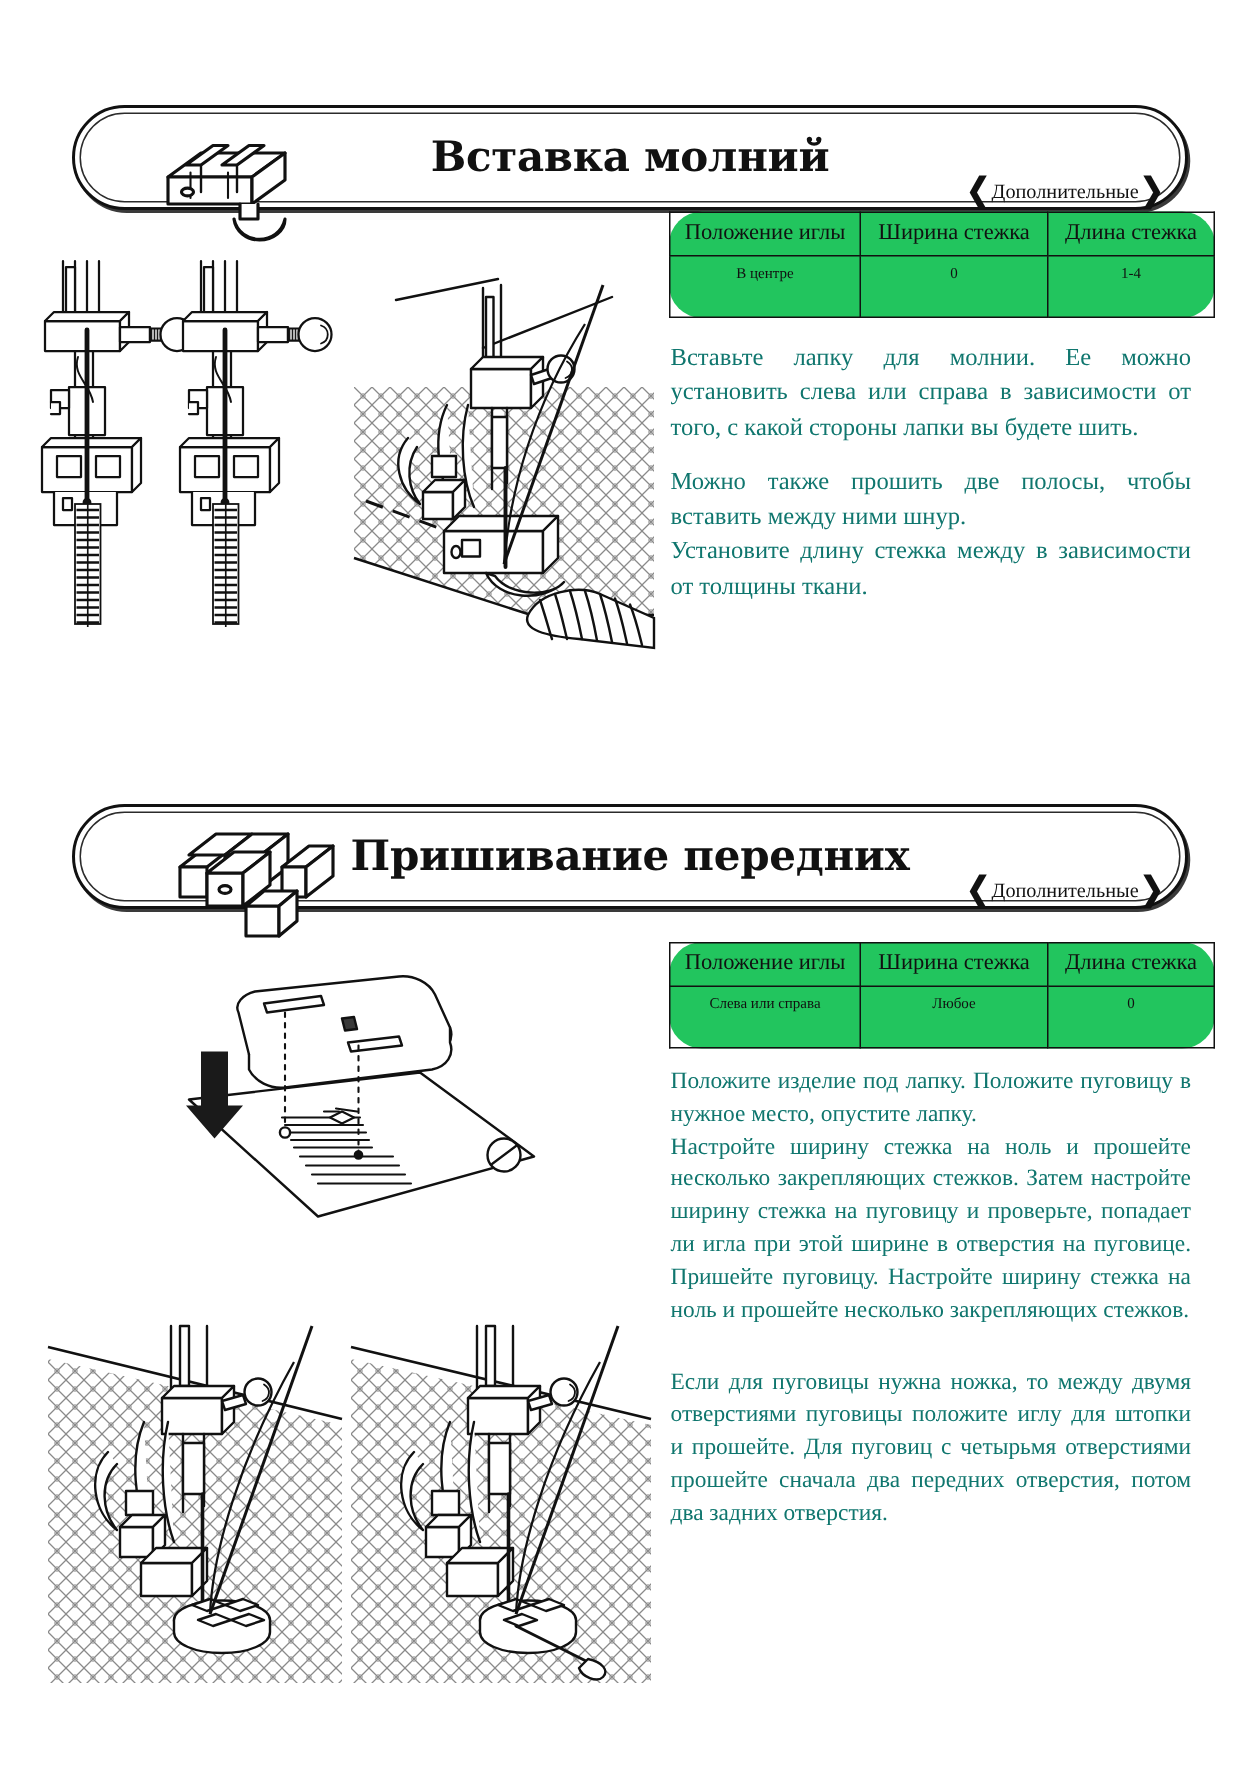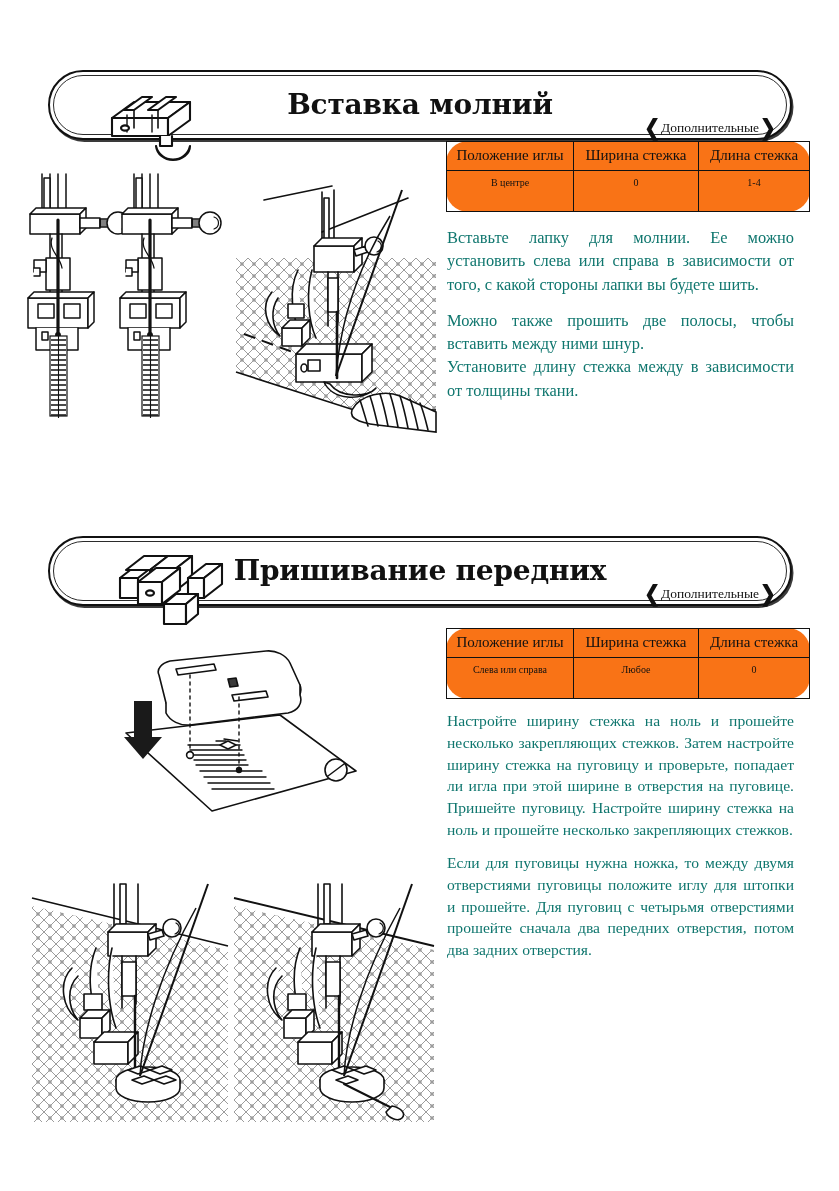--- a/index.html
+++ b/index.html
@@ -86,21 +86,21 @@
     top: -4px;
     width: 118px;
     height: 104px;
   }
 
   
   .spec-table {
     position: absolute;
     border-collapse: collapse;
     table-layout: fixed;
-    background: #f97316;
+    background: #22c55e;
     border-radius: 22px;
   }
   .spec-table td {
     border: 1.6px solid #111;
     text-align: center;
     font-family: "Liberation Serif", "DejaVu Serif", serif;
     font-size: 15px;
     color: #111;
     padding: 5px 2px 6px;
     white-space: nowrap;
@@ -359,21 +359,22 @@
     </tr>
     <tr class="body-row">
       <td>Слева или справа</td>
       <td>Любое</td>
       <td>0</td>
     </tr>
   </tbody>
     </table>
 
   <div class="copy" style="left:447px; top:710px; width:347px; font-size:15.6px; line-height:1.40;">
-    <p style="margin-bottom:11px;">Настройте ширину стежка на ноль и прошейте несколько закрепляющих стежков. Затем настройте ширину стежка на пуговицу и проверьте, попадает ли игла при этой ширине в отверстия на пуговице. Пришейте пуговицу. Настройте ширину стежка на ноль и прошейте несколько закрепляющих стежков.</p>
+    <p class="tight">Положите изделие под лапку. Положите пуговицу в нужное место, опустите лапку.</p>
+    <p style="margin-bottom:26px;">Настройте ширину стежка на ноль и прошейте несколько закрепляющих стежков. Затем настройте ширину стежка на пуговицу и проверьте, попадает ли игла при этой ширине в отверстия на пуговице. Пришейте пуговицу. Настройте ширину стежка на ноль и прошейте несколько закрепляющих стежков.</p>
     <p>Если для пуговицы нужна ножка, то между двумя отверстиями пуговицы положите иглу для штопки и прошейте. Для пуговиц с четырьмя отверстиями прошейте сначала два передних отверстия, потом два задних отверстия.</p>
   </div>
 
   <div class="illus" style="left:104px; top:645px;">
     <svg viewBox="0 0 300 180" width="300" height="180">
       <g fill="#fff" stroke="#111" stroke-width="1.6" stroke-linejoin="round" stroke-linecap="round">
 
         <path d="M22 88 L176 70 L252 126 L108 166 Z"></path>
 
         <g stroke-width="1.4">

